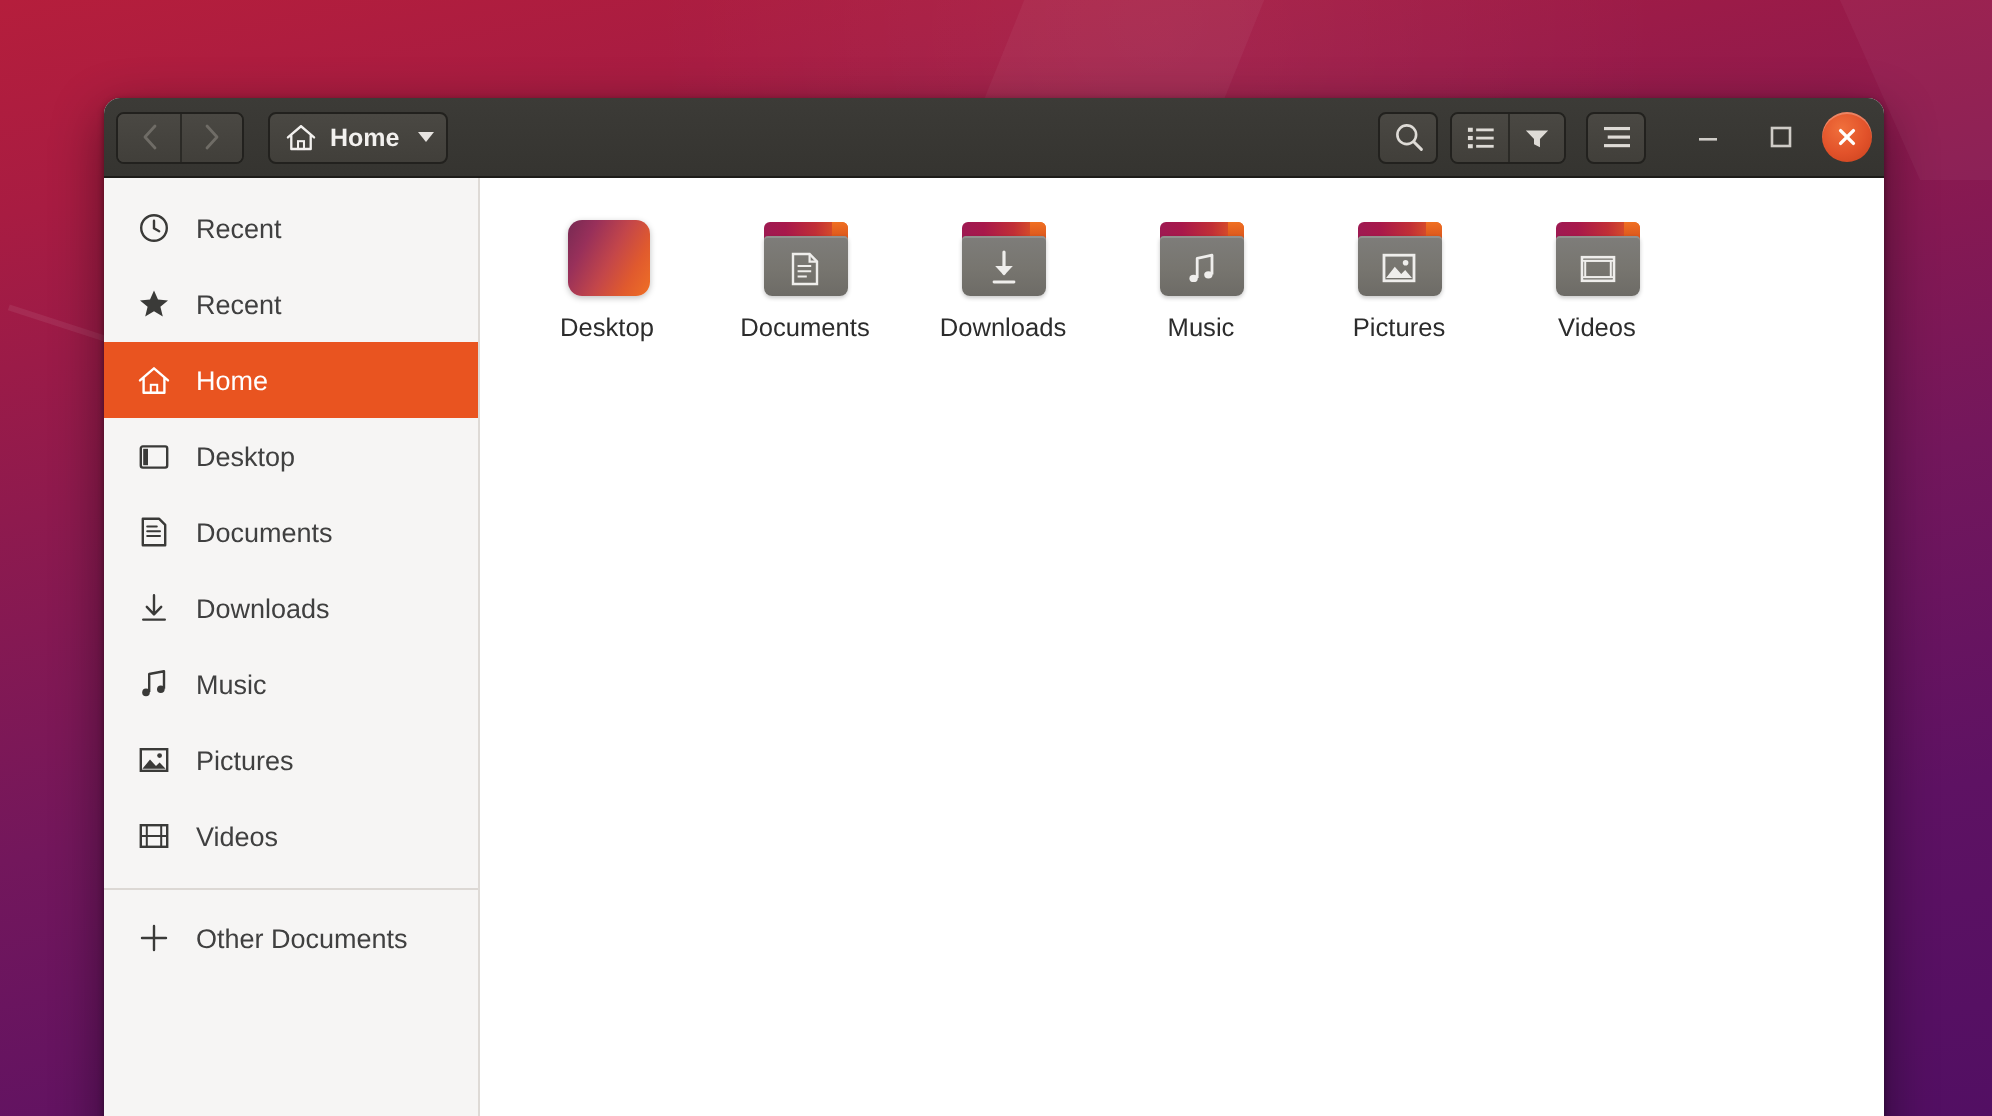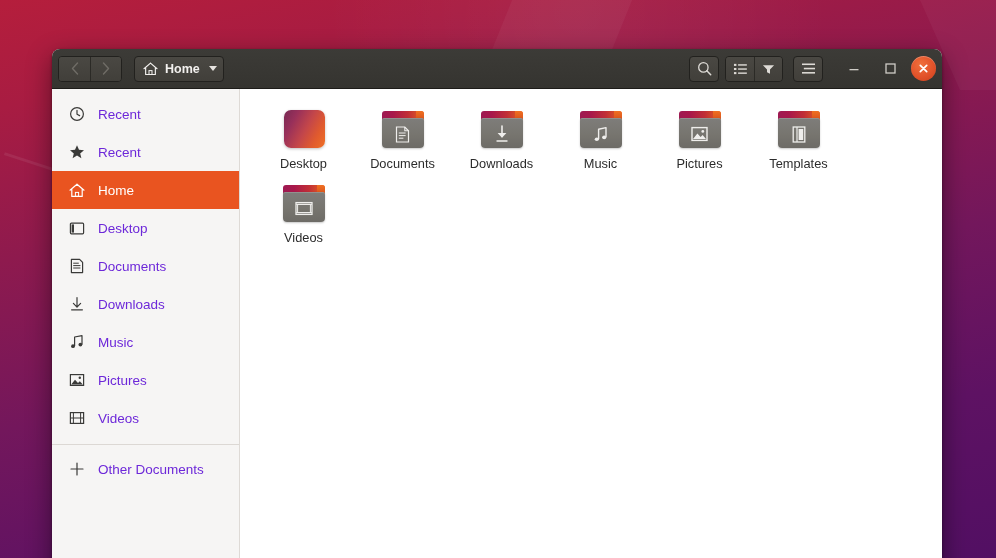--- a/index.html
+++ b/index.html
@@ -150,21 +150,21 @@
     padding-top: 6px;
     display: flex; flex-direction: column;
     flex: none;
   }
   .sb-item {
     height: 38px;
     display: flex; align-items: center;
     padding-left: 16px;
     gap: 13px;
     cursor: pointer;
-    color: #6d28d9;
+    color: #404040;
     font-size: 13.5px;
   }
   .sb-item .sb-ico {
     width: 17px; height: 17px;
     display: flex; align-items: center; justify-content: center;
     color: #3a3a38;
     flex: none;
   }
   .sb-item.active {
     background: #e95420;
@@ -510,36 +510,20 @@
                 <path d="M2 13 L6.4 7.4 L9.6 11 L11.6 9 L15 13 Z" fill="currentColor"></path>
               </svg>
             </div>
           </div>
         </div>
         <div class="file-label">Pictures</div>
       </div>
 
 
 
-      <div class="file-item">
-        <div class="ficon">
-          <div class="folder">
-            <div class="tab"></div>
-            <div class="body"></div>
-            <div class="emblem">
-              <svg width="14" height="17" viewBox="0 0 14 17">
-                <rect x="1.2" y="1" width="11.6" height="15" stroke="currentColor" stroke-width="1.3" fill="none"></rect>
-                <path d="M5 1 L5 16" stroke="currentColor" stroke-width="1.2"></path>
-                <rect x="6.6" y="3" width="4.6" height="11" fill="currentColor"></rect>
-              </svg>
-            </div>
-          </div>
-        </div>
-        <div class="file-label">Templates</div>
-      </div>
 
       <div class="file-item">
         <div class="ficon">
           <div class="folder">
             <div class="tab"></div>
             <div class="body"></div>
             <div class="emblem">
               <svg width="18" height="15" viewBox="0 0 18 15">
                 <rect x="1" y="1.6" width="16" height="11.8" stroke="currentColor" stroke-width="1.3" fill="none"></rect>
                 <rect x="2.6" y="3.4" width="12.8" height="8.2" stroke="currentColor" stroke-width="1" fill="none"></rect>

